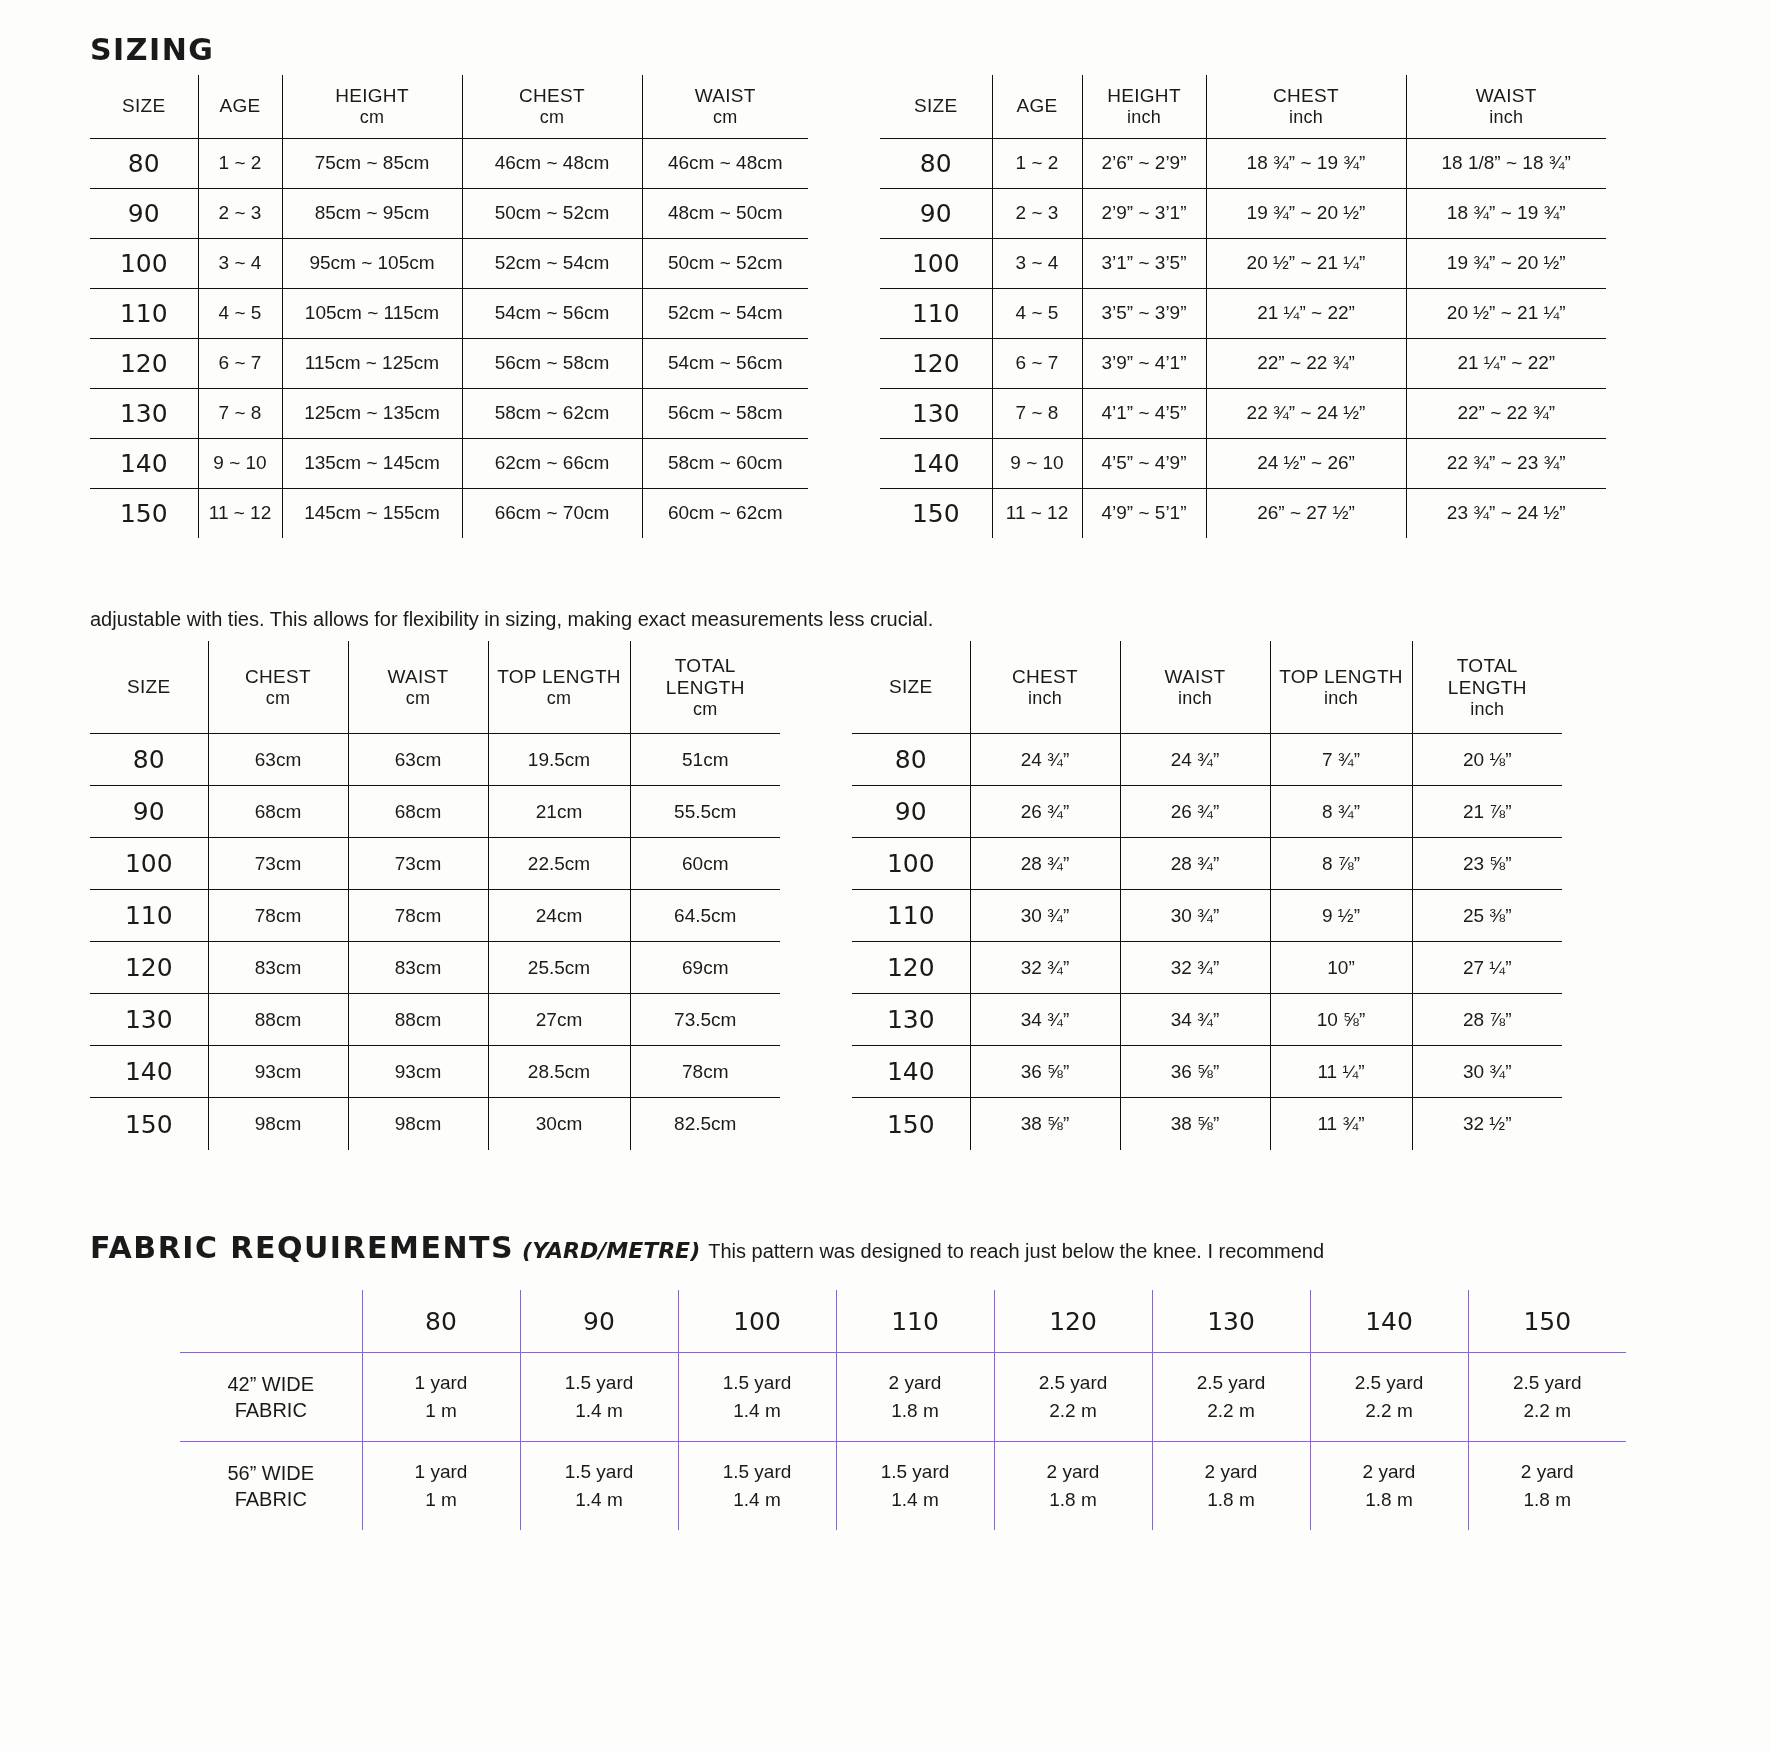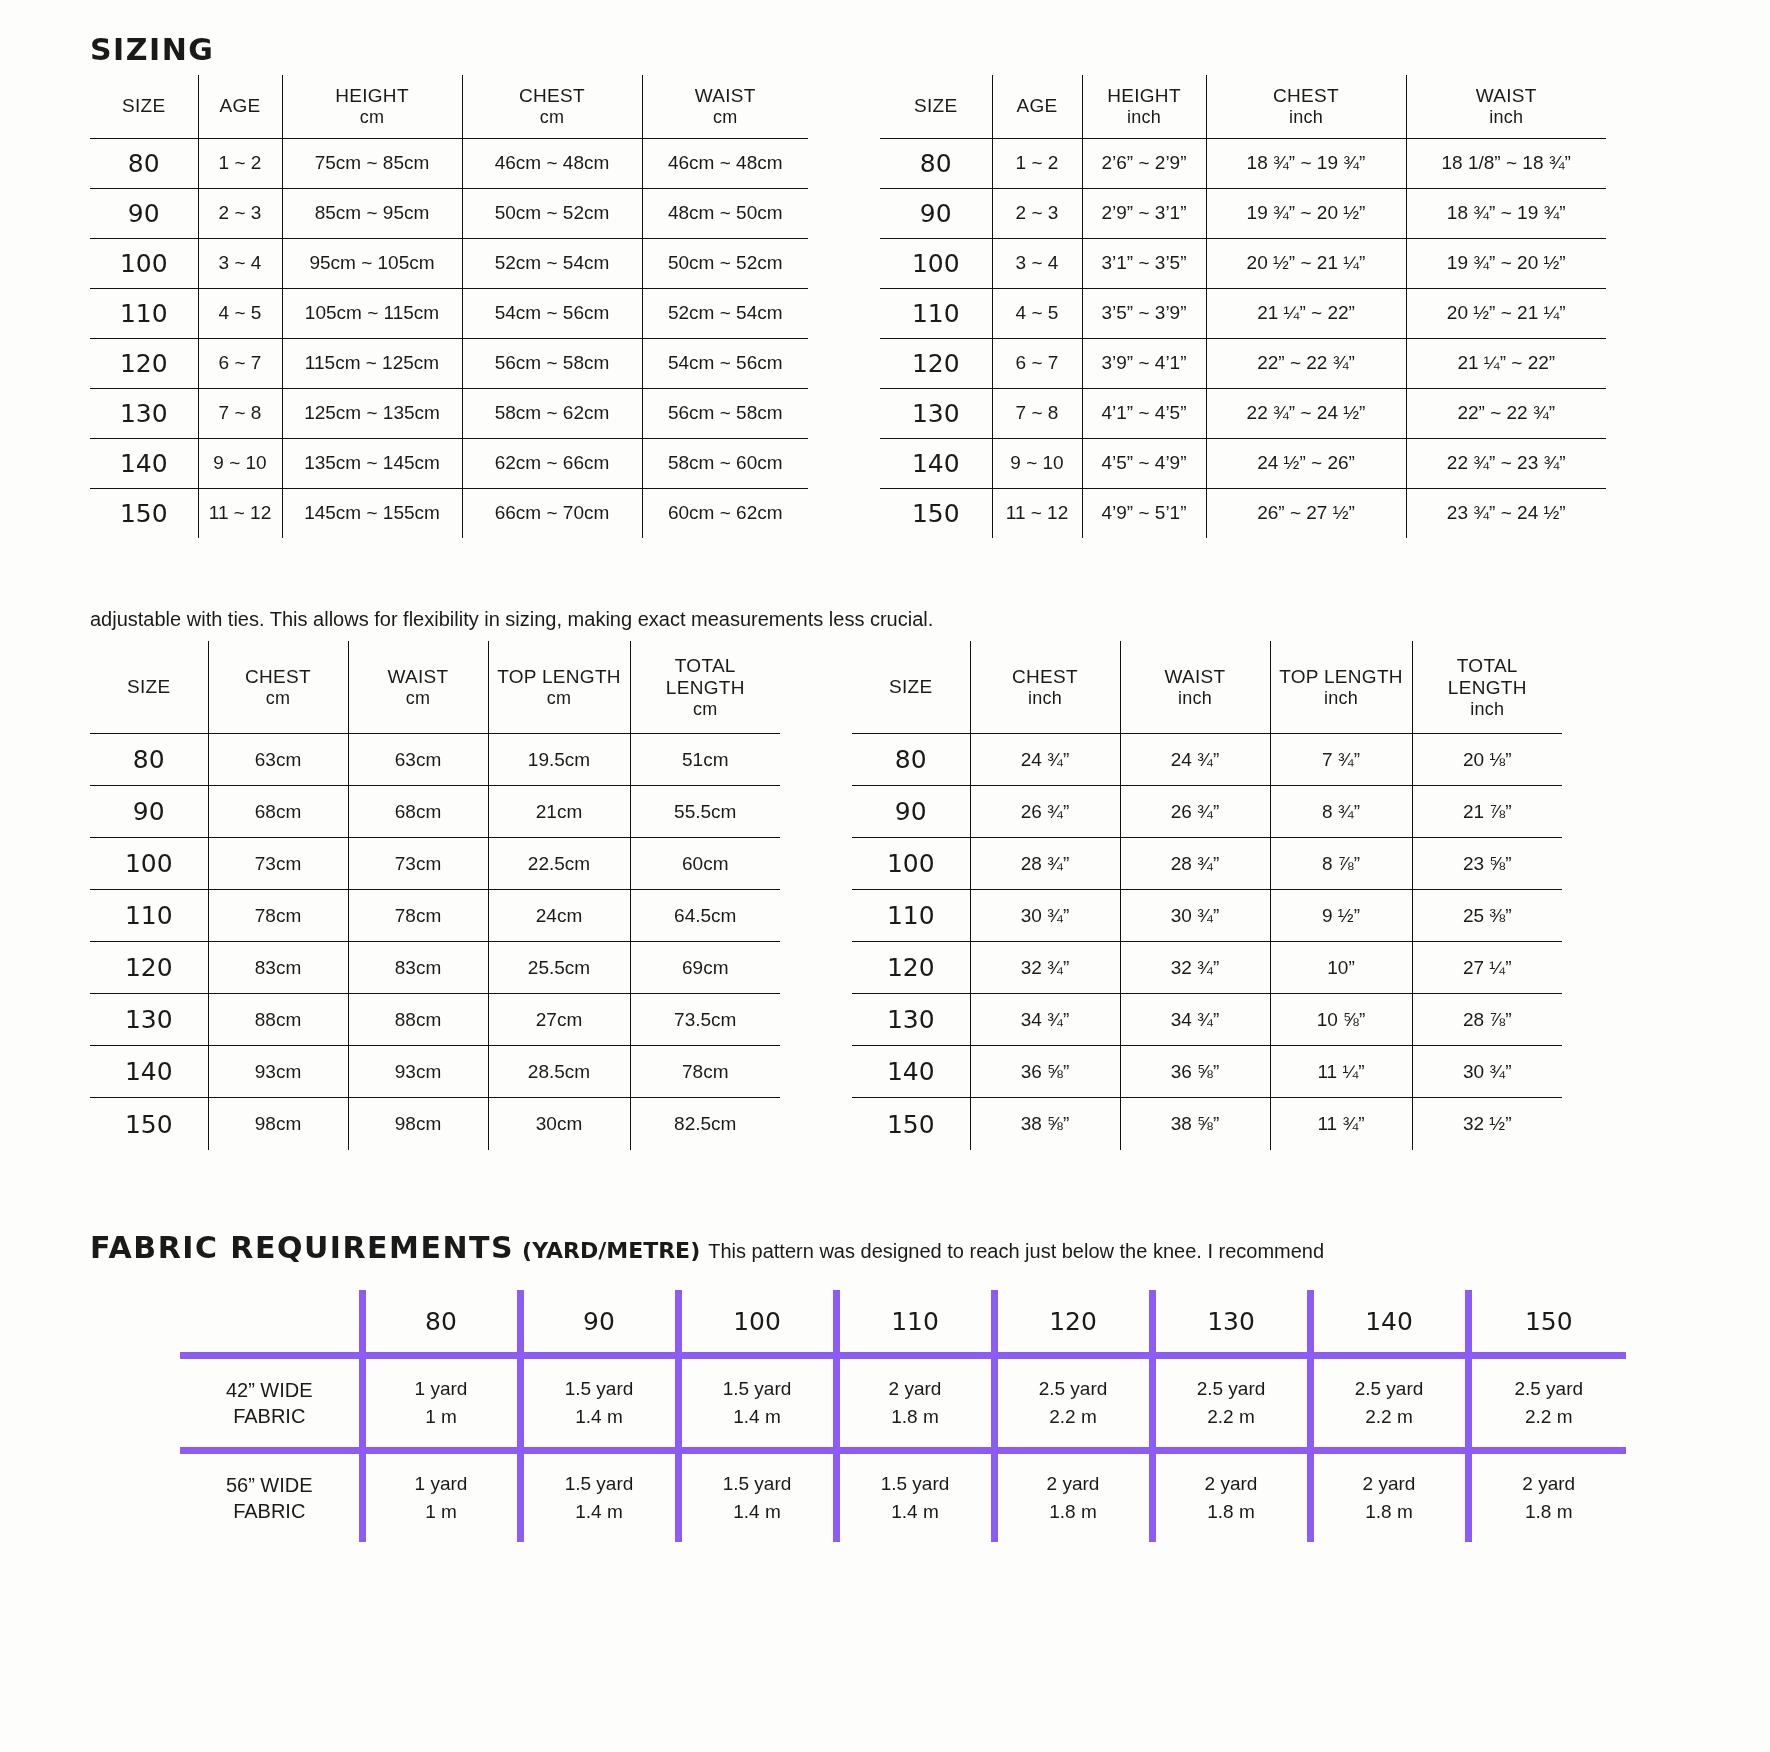--- a/index.html
+++ b/index.html
@@ -111,21 +111,21 @@
   .fg-rowh { height: 52px; }
   .fg-hdr { padding: 14px 4px !important; }
 
   
   table.fab {
     border-collapse: collapse;
     table-layout: fixed;
     margin: 22px 0 0 90px;
   }
   table.fab td, table.fab th {
-    border: 7px solid #8b5cf6;
+    border: 1px solid #8b5cf6;
     text-align: center;
     vertical-align: middle;
     font-weight: normal;
     padding: 0;
   }
   table.fab tr th:first-child, table.fab tr td:first-child { border-left: none; }
   table.fab tr th:last-child, table.fab tr td:last-child { border-right: none; }
   table.fab thead th { border-top: none; }
   table.fab tbody tr:last-child td { border-bottom: none; }
   table.fab col.cl { width: 182px; }
@@ -527,21 +527,21 @@
               <td class="datacell">11 ¾”</td>
               <td class="datacell">32 ½”</td>
             </tr>
         </tbody>
       </table>
     </div>
   </div>
 
   <div class="blk3">
     <div class="section-head">
-      <h2 class="section-title">FABRIC REQUIREMENTS</h2><span class="section-sub" style="font-weight:bold;font-size:22px;font-family:'DejaVu Sans',sans-serif;">(YARD/METRE)</span><span class="section-sub">This pattern was designed to reach just below the knee. I recommend</span>
+      <h2 class="section-title">FABRIC REQUIREMENTS</h2><span class="section-sub" style="font-weight:bold;font-size:22px;font-family:'DejaVu Sans',sans-serif;font-style:italic;">(YARD/METRE)</span><span class="section-sub">This pattern was designed to reach just below the knee. I recommend</span>
     </div>
 
     <table class="fab">
       <colgroup>
           <col class="cl">
           <col class="cd">
           <col class="cd">
           <col class="cd">
           <col class="cd">
           <col class="cd">

